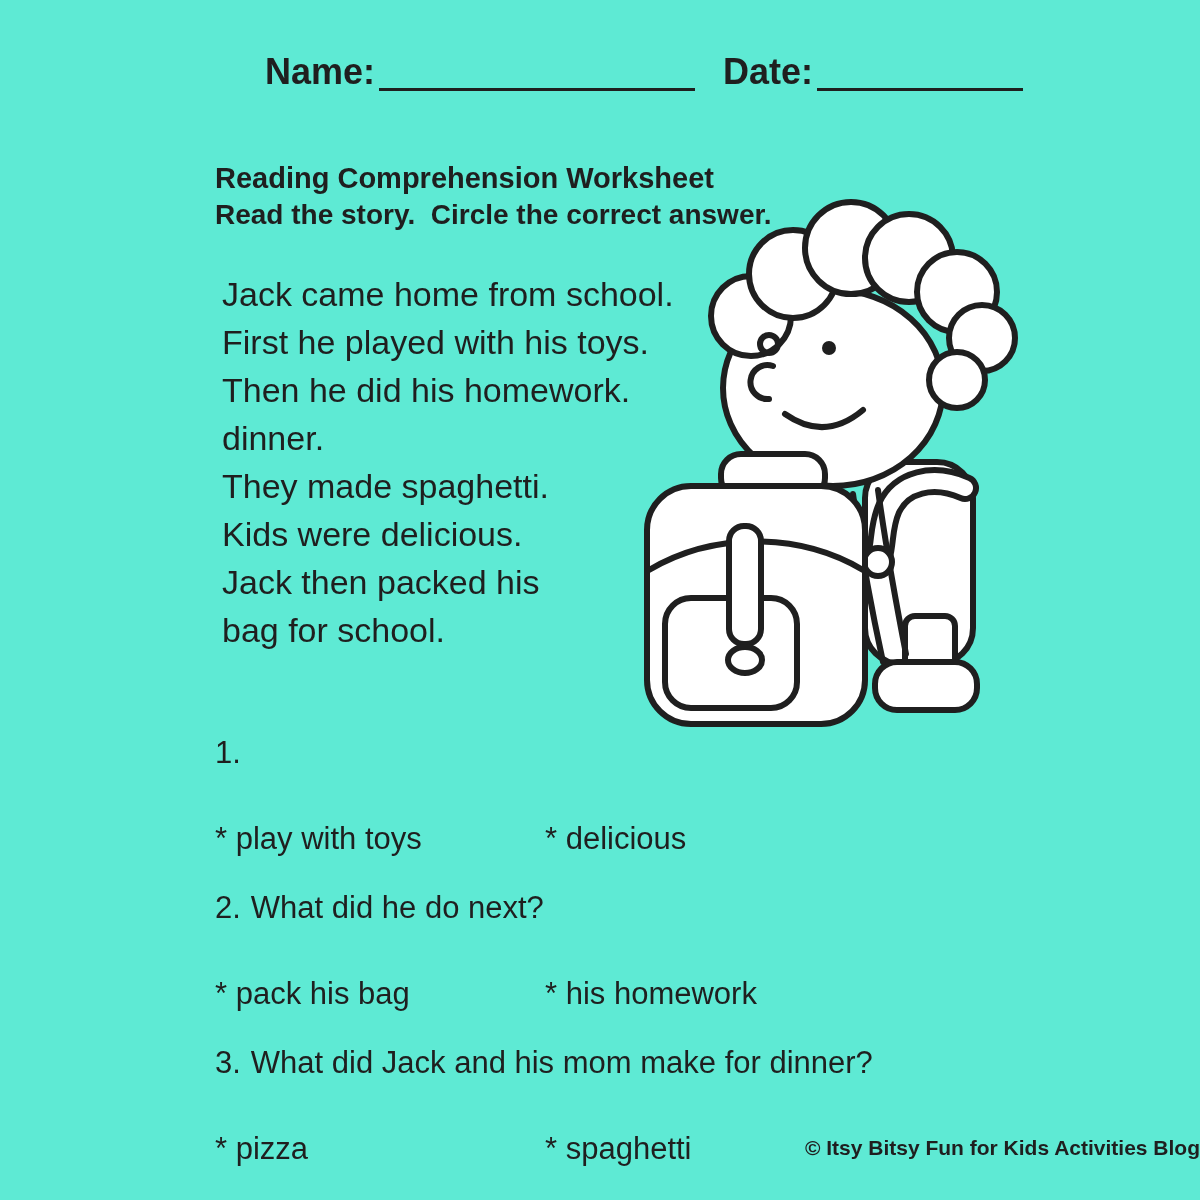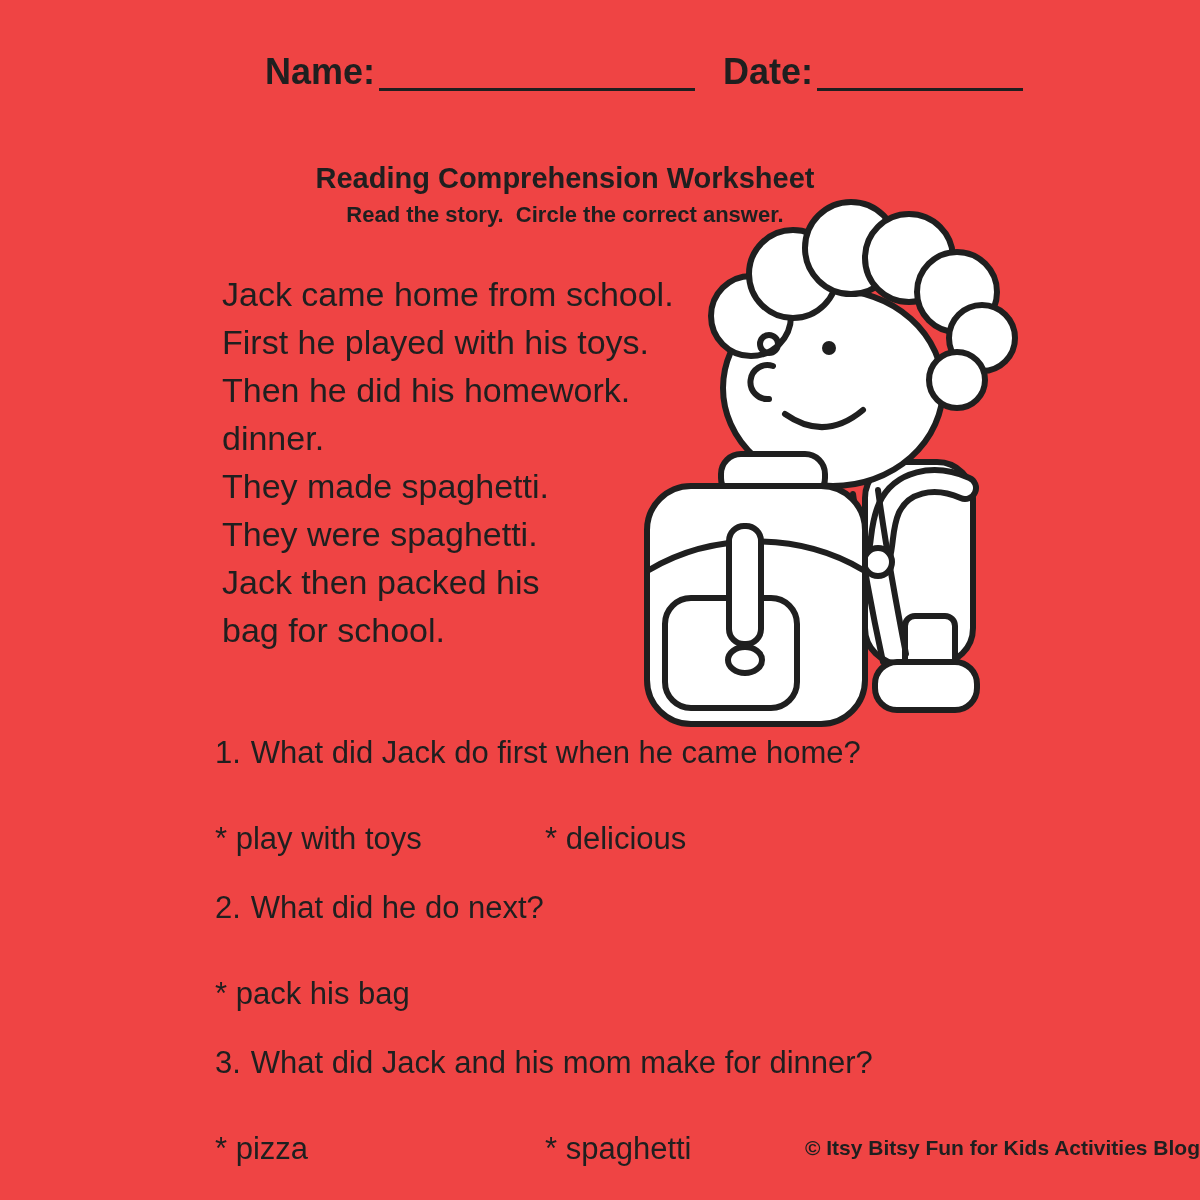--- a/index.html
+++ b/index.html
@@ -4,37 +4,37 @@
 <style>
   * { margin:0; padding:0; box-sizing:border-box; }
   html,body { width:1200px; height:1200px; }
   body {
     background:#ffffff;
     font-family:"Liberation Sans", sans-serif;
     color:#1f1f1f;
     position:relative;
     overflow:hidden;
   }
-  .page { position:absolute; inset:0; background:#ef4444; }
+  .page { position:absolute; inset:0; background:#5eead4; }
 
   
   .name-date-row {
     position:absolute; top:50px; left:265px; width:770px;
     display:flex; align-items:flex-end;
     font-size:36px; font-weight:bold; line-height:44px;
   }
   .blank { border-bottom:3px solid #1f1f1f; height:40px; margin:0 0 3px 4px; }
   .name-blank { width:316px; }
   .date-label { margin-left:28px; }
   .date-blank { width:206px; }
 
   
-  .title-block { position:absolute; top:160px; left:215px; width:700px; text-align:center; }
+  .title-block { position:absolute; top:160px; left:215px; width:700px; text-align:left; }
   .title { font-size:29px; font-weight:bold; line-height:36px; }
-  .subtitle { font-size:22px; font-weight:bold; line-height:30px; margin-top:4px; white-space:pre-wrap; }
+  .subtitle { font-size:28px; font-weight:bold; line-height:30px; margin-top:4px; white-space:pre-wrap; }
 
   
   .story { position:absolute; top:270px; left:215px; width:520px; }
   .story-line { font-size:34px; line-height:48px;margin-left:7px; }
 
   
   .illustration { position:absolute; top:196px; left:635px; width:390px; height:545px; }
 
   
   .questions { position:absolute; top:733px; left:215px; width:840px; }
@@ -65,21 +65,21 @@
     <div class="title">Reading Comprehension Worksheet</div>
     <div class="subtitle">Read the story.  Circle the correct answer.</div>
   </div>
 
   <div class="story">
     <div class="story-line">Jack came home from school.</div>
     <div class="story-line">First he played with his toys.</div>
     <div class="story-line">Then he did his homework.</div>
     <div class="story-line">dinner.</div>
     <div class="story-line">They made spaghetti.</div>
-    <div class="story-line">They were spaghetti.</div>
+    <div class="story-line">Kids were delicious.</div>
     <div class="story-line">Jack then packed his</div>
     <div class="story-line">bag for school.</div>
   </div>
 
   <div class="illustration">
     <svg viewBox="0 0 390 545" width="390" height="545" xmlns="http://www.w3.org/2000/svg">
       <g stroke="#1f1f1f" stroke-width="6" fill="#ffffff" stroke-linecap="round" stroke-linejoin="round">
 
         <g>
           <rect x="230" y="266" width="108" height="202" rx="36"></rect>
@@ -116,33 +116,33 @@
           <ellipse cx="110" cy="464" rx="17" ry="13"></ellipse>
         </g>
       </g>
     </svg>
   </div>
 
   <div class="questions">
 
     <div class="question">
       <span class="q-num">1.</span>
-      <span class="q-text">What did Jack do first when he came home?</span>
     </div>
     <div class="options">
       <span class="option-a">* play with toys</span>
       <span class="option-b">* delicious</span>
     </div>
 
     <div class="question">
       <span class="q-num">2.</span>
       <span class="q-text">What did he do next?</span>
     </div>
     <div class="options">
       <span class="option-a">* pack his bag</span>
+      <span class="option-b">* his homework</span>
     </div>
 
     <div class="question">
       <span class="q-num">3.</span>
       <span class="q-text">What did Jack and his mom make for dinner?</span>
     </div>
     <div class="options">
       <span class="option-a">* pizza</span>
       <span class="option-b">* spaghetti</span>
     </div>

